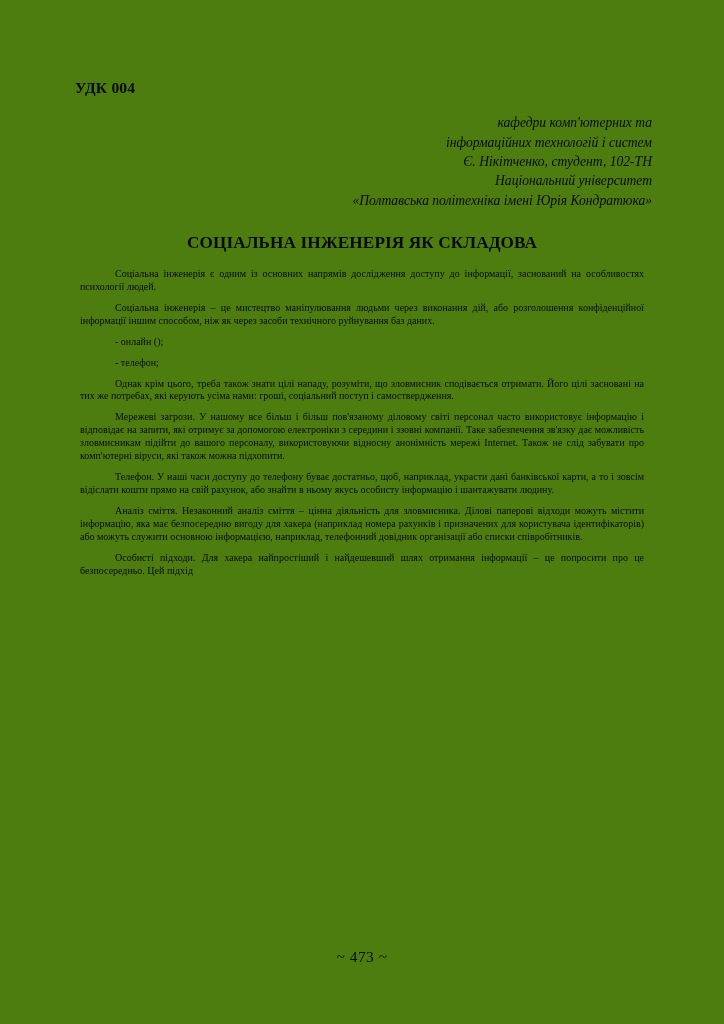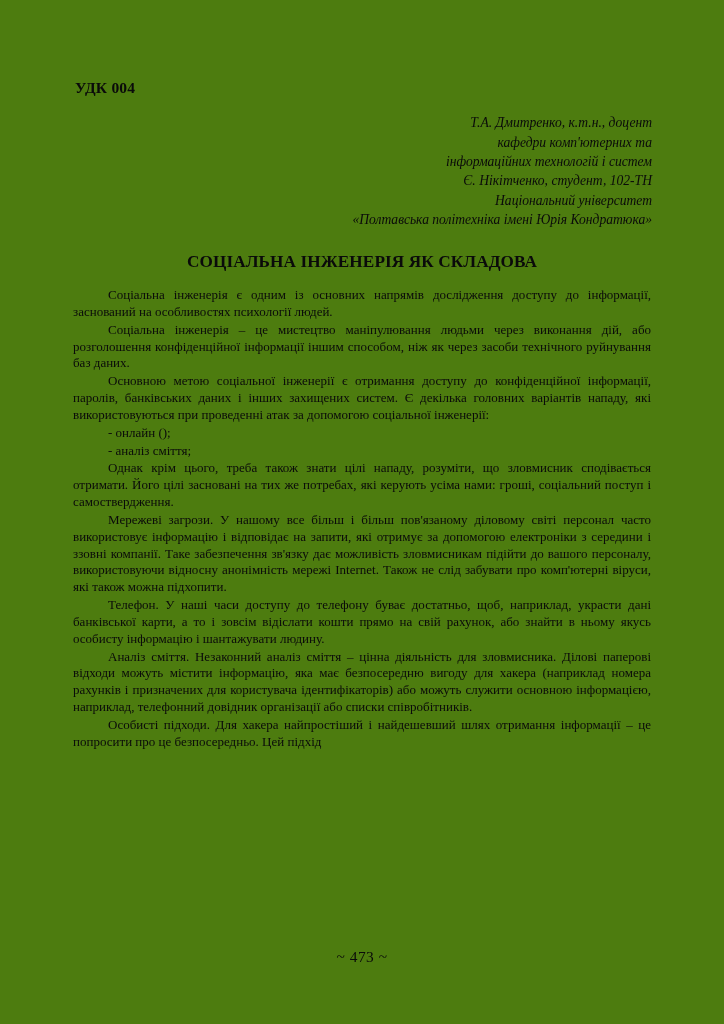--- a/index.html
+++ b/index.html
@@ -59,25 +59,25 @@
     text-align: center;
     font-weight: bold;
     font-size: 17.2px;
     line-height: 1.28;
     letter-spacing: 0.1px;
     margin: 22px 14px 14px 14px;
   }
   .doc-title .tline { display: block; }
 
   .body-text p {
-    margin: 1px;
+    margin: 8px;
     text-align: justify;
     text-justify: inter-word;
     text-indent: 35px;
-    font-size: 13px;
+    font-size: 10px;
     line-height: 1.295;
     hyphens: none;
   }
 
   .list-item {
     margin: 0;
     text-align: left;
     text-indent: 35px;
     font-size: 15.1px;
     line-height: 1.295;
@@ -96,39 +96,37 @@
 </head>
 <body>
 
 <div class="page">
 
   <div class="content">
 
     <div class="udk">УДК 004</div>
 
     <div class="author-block">
-      <span class="author-line">Т.А. Дмитренко, к.т.н., доцент</span>
       <span class="author-line">кафедри комп'ютерних та</span>
       <span class="author-line">інформаційних технологій і систем</span>
       <span class="author-line">Є. Нікітченко, студент, 102-ТН</span>
       <span class="author-line">Національний університет</span>
       <span class="author-line">«Полтавська політехніка імені Юрія Кондратюка»</span>
     </div>
 
     <h1 class="doc-title">
       <span class="tline">СОЦІАЛЬНА ІНЖЕНЕРІЯ ЯК СКЛАДОВА</span>
     </h1>
 
     <div class="body-text">
       <p>Соціальна інженерія є одним із основних напрямів дослідження доступу до інформації, заснований на особливостях психології людей.</p>
       <p>Соціальна інженерія – це мистецтво маніпулювання людьми через виконання дій, або розголошення конфіденційної інформації іншим способом, ніж як через засоби технічного руйнування баз даних.</p>
-      <p>Основною метою соціальної інженерії є отримання доступу до конфіденційної інформації, паролів, банківських даних і інших захищених систем. Є декілька головних варіантів нападу, які використовуються при проведенні атак за допомогою соціальної інженерії:</p>
 
       <p class="list-item">- онлайн ();</p>
-      <p class="list-item">- аналіз сміття;</p>
+      <p class="list-item">- телефон;</p>
 
       <p>Однак крім цього, треба також знати цілі нападу, розуміти, що зловмисник сподівається отримати. Його цілі засновані на тих же потребах, які керують усіма нами: гроші, соціальний поступ і самоствердження.</p>
       <p>Мережеві загрози. У нашому все більш і більш пов'язаному діловому світі персонал часто використовує інформацію і відповідає на запити, які отримує за допомогою електроніки з середини і ззовні компанії. Таке забезпечення зв'язку дає можливість зловмисникам підійти до вашого персоналу, використовуючи відносну анонімність мережі Internet. Також не слід забувати про комп'ютерні віруси, які також можна підхопити.</p>
       <p>Телефон. У наші часи доступу до телефону буває достатньо, щоб, наприклад, украсти дані банківської карти, а то і зовсім відіслати кошти прямо на свій рахунок, або знайти в ньому якусь особисту інформацію і шантажувати людину.</p>
       <p>Аналіз сміття. Незаконний аналіз сміття – цінна діяльність для зловмисника. Ділові паперові відходи можуть містити інформацію, яка має безпосередню вигоду для хакера (наприклад номера рахунків і призначених для користувача ідентифікаторів) або можуть служити основною інформацією, наприклад, телефонний довідник організації або списки співробітників.</p>
       <p>Особисті підходи. Для хакера найпростіший і найдешевший шлях отримання інформації – це попросити про це безпосередньо. Цей підхід</p>
     </div>
 
   </div>
 

